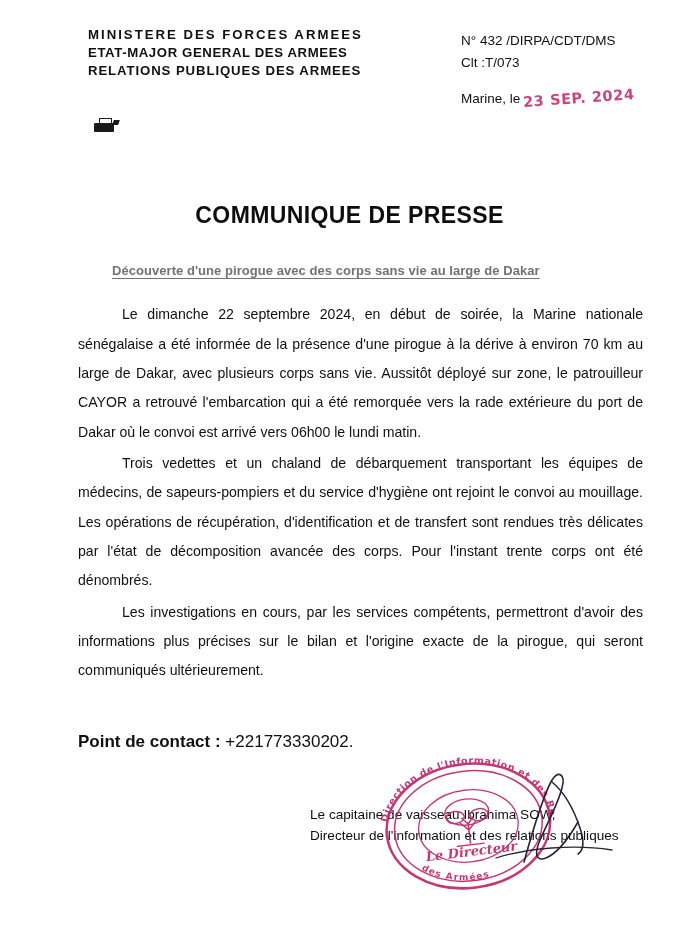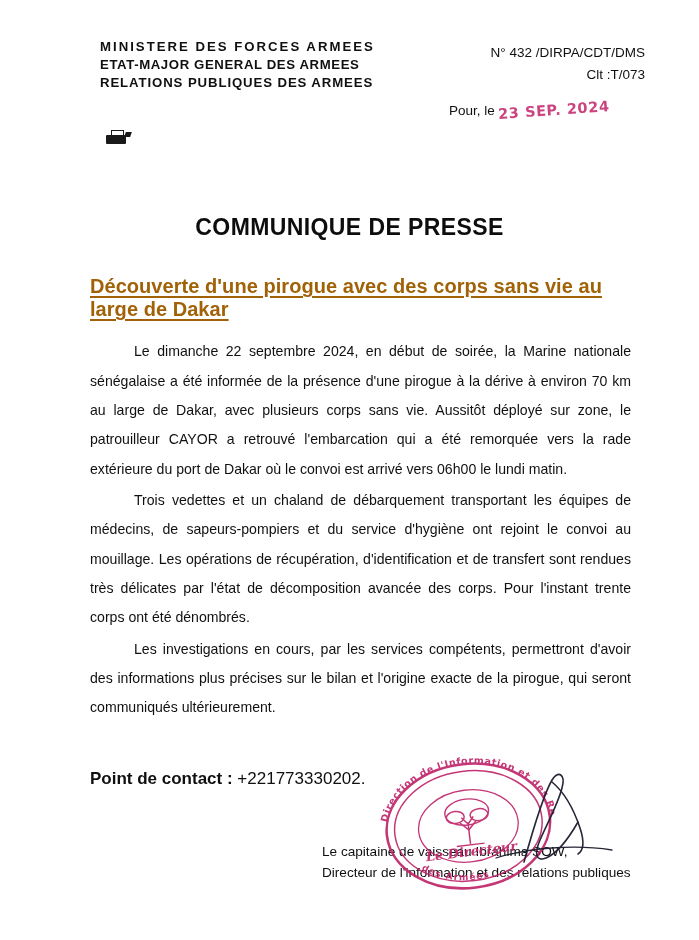--- a/index.html
+++ b/index.html
@@ -14,21 +14,21 @@
     color: #111111;
     overflow: hidden;
     position: relative;
   }
 
   .page {
     position: relative;
     width: 699px;
     height: 940px;
     box-sizing: border-box;
-    padding: 12px;
+    padding: 0;
   }
 
   
   .header {
     display: flex;
     justify-content: space-between;
     align-items: flex-start;
     padding: 26px 42px 0 88px;
   }
 
@@ -48,21 +48,21 @@
   .header-left .l3 { letter-spacing: 0.3px; }
   .header-left .l4 { letter-spacing: 0.9px; }
 
   .header-right {
     font-size: 13.5px;
     line-height: 1.65;
     color: #101010;
     padding-top: 4px;
     min-width: 196px;
   }
-  .header-right .ref-line { white-space: nowrap; text-align: right; }
+  .header-right .ref-line { white-space: nowrap; }
   .header-right .dakar-line {
     margin-top: 12px;
     white-space: nowrap;
     position: relative;
   }
   .stamp-date {
     color: #c42b6f;
     font-family: "DejaVu Sans", sans-serif;
     font-weight: bold;
     font-size: 14.5px;
@@ -106,32 +106,32 @@
   .title {
     text-align: center;
     font-size: 23px;
     font-weight: bold;
     letter-spacing: 0.4px;
     margin-top: 68px;
     color: #0d0d0d;
   }
 
   .subtitle {
-    margin: 34px 48px 0 78px;
-    font-size: 20px;
+    margin: 34px 48px 0 112px;
+    font-size: 13px;
     font-weight: bold;
     text-decoration: underline;
     text-underline-offset: 3px;
-    color: #a16207;
+    color: #737373;
     letter-spacing: 0.05px;
   }
 
   
   .body-text {
-    margin: 16px 56px 0 78px;
+    margin: 22px 56px 0 78px;
     font-size: 14.1px;
     line-height: 2.08;
     text-align: justify;
     color: #101010;
   }
   .body-text p {
     margin: 0 0 2px 0;
     text-indent: 44px;
   }
 
@@ -190,21 +190,21 @@
     <div class="header-left">
       <span class="line l1">MINISTERE  DES  FORCES  ARMEES</span>
       <span class="line l2">ETAT-MAJOR GENERAL  DES   ARMEES</span>
       <span class="line l4">RELATIONS PUBLIQUES  DES  ARMEES</span>
     </div>
 
     <div class="header-right">
       <div class="ref-line">N° 432 /DIRPA/CDT/DMS</div>
       <div class="ref-line">Clt :T/073</div>
       <div class="dakar-line">
-        <span>Pour, le</span><span class="stamp-date">23 SEP. 2024</span>
+        <span>Marine, le</span><span class="stamp-date">23 SEP. 2024</span>
       </div>
     </div>
   </div>
 
   <div class="header-glyph">
     <div class="paper"></div>
     <div class="body"></div>
     <div class="tail"></div>
   </div>
 

